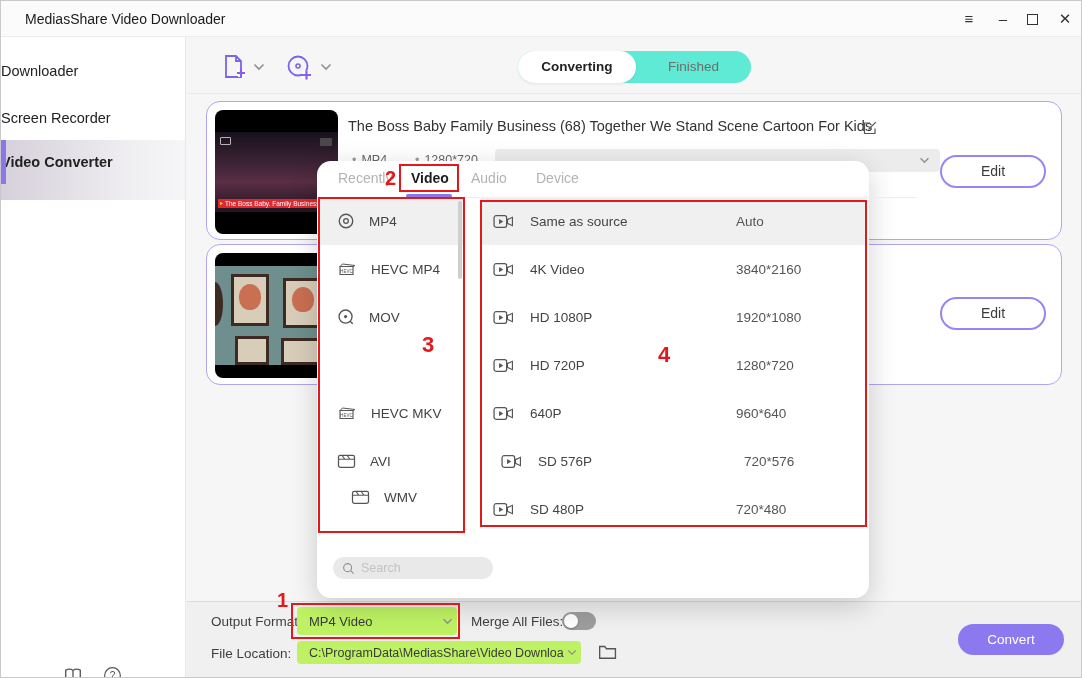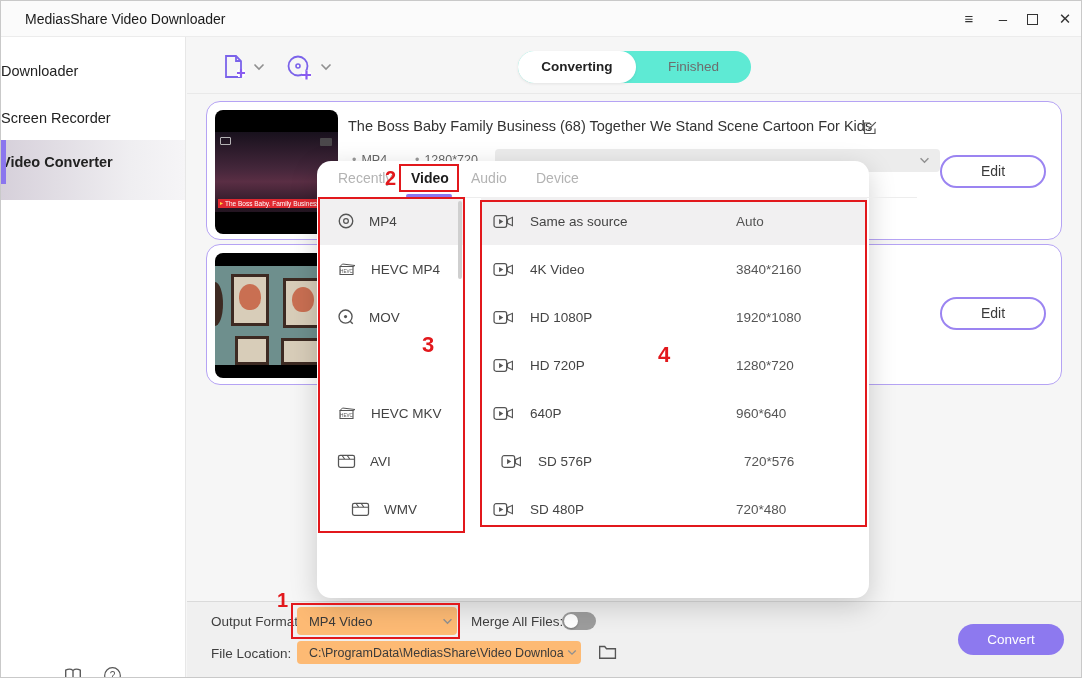--- a/index.html
+++ b/index.html
@@ -48,21 +48,21 @@
   .res-val { position:absolute; left:255px; font-size:13.5px; color:#555; }
   .icn { flex:0 0 auto; display:block; }
   #fmt-scroll { left:141px; top:40px; width:4px; height:78px; background:#cfcfcf; border-radius:2px; }
   #search-box { left:16px; top:396px; width:160px; height:22px; background:#e9e9e9; border-radius:11px; display:flex; align-items:center; padding-left:9px; gap:6px; }
   #search-input { border:none; background:transparent; outline:none; width:110px; font-size:12.5px; color:#555; font-family:"Liberation Sans",sans-serif; }
   #search-input::placeholder { color:#c3c3c3; }
 
   
   #bottombar { left:186px; top:600px; width:896px; height:78px; background:#f0f0f0; border-top:1px solid #dadada; }
   .blabel { font-size:13.5px; color:#3f3f3f; }
-  .dd { background:#fdba74; border-radius:4px; display:flex; align-items:center; padding:0 4px 0 12px; font-size:13px; color:#3a3a3a; cursor:pointer;justify-content:center; }
+  .dd { background:#bef264; border-radius:4px; display:flex; align-items:center; padding:0 4px 0 12px; font-size:13px; color:#3a3a3a; cursor:pointer;justify-content:center; }
   .dd .dtext { flex:1 1 auto; white-space:nowrap; overflow:hidden; }
   #toggle { left:561px; top:611px; width:34px; height:18px; background:#9d9d9d; border-radius:9px; cursor:pointer; }
   #toggle .knob { position:absolute; left:2px; top:2px; width:14px; height:14px; background:#fff; border-radius:50%; box-shadow:0 1px 2px rgba(0,0,0,.25); }
   #convert-btn { left:957px; top:623px; width:106px; height:31px; border-radius:15.5px; border:none; color:#fff; font-size:13.5px; cursor:pointer; font-family:"Liberation Sans",sans-serif; }
 
   
   .ann-box { border:2.5px solid #e2181c; z-index:10; pointer-events:none; }
   .ann-num { color:#e2181c; font-weight:bold; z-index:11; pointer-events:none; }
 
   
@@ -217,21 +217,21 @@
         </svg>
       <span>HEVC MKV</span>
     </div>
     <div class="fmt-row abs" style="top:276px;">
       <svg class="icn" width="19" height="16" viewBox="0 0 16 14">
           <rect x="1" y="2" width="14" height="10.5" rx="1.5" fill="none" stroke="#555" stroke-width="1.1"></rect>
           <path d="M1 5.5 h14 M4 2 l2.5 3.5 M8.5 2 l2.5 3.5" stroke="#555" stroke-width="1"></path>
         </svg>
       <span>AVI</span>
     </div>
-    <div class="fmt-row abs" style="top:324px;padding-left:32px;">
+    <div class="fmt-row abs" style="top:312px;padding-left:32px;">
       <svg class="icn" width="19" height="16" viewBox="0 0 16 14">
           <rect x="1" y="2" width="14" height="10.5" rx="1.5" fill="none" stroke="#555" stroke-width="1.1"></rect>
           <path d="M1 5.5 h14 M4 2 l2.5 3.5 M8.5 2 l2.5 3.5" stroke="#555" stroke-width="1"></path>
         </svg>
       <span>WMV</span>
     </div>
     <div id="fmt-scroll" class="abs"></div>
 
     <div class="res-row row-sel abs" style="top:36px;">
       <svg class="icn" width="21" height="15" viewBox="0 0 20 14">
@@ -290,20 +290,27 @@
     <div class="res-row abs" style="top:324px;">
       <svg class="icn" width="21" height="15" viewBox="0 0 20 14">
           <rect x="1" y="1.5" width="12" height="11" rx="2" fill="none" stroke="#555" stroke-width="1.2"></rect>
           <path d="M13.8 5.2 18.5 3 v8 l-4.7-2.2z" fill="none" stroke="#555" stroke-width="1.1"></path>
           <path d="M5.8 4.5 v5 l4-2.5z" fill="#555"></path>
         </svg>
       <span>SD 480P</span>
       <span class="res-val">720*480</span>
     </div>
 
+    <div id="search-box" class="abs">
+      <svg width="13" height="13" viewBox="0 0 15 15">
+          <circle cx="6.5" cy="6.5" r="4.6" fill="none" stroke="#8f8f8f" stroke-width="1.3"></circle>
+          <path d="M10 10 L13.4 13.4" stroke="#8f8f8f" stroke-width="1.3"></path>
+        </svg>
+      <input id="search-input" type="text" placeholder="Search" style="">
+    </div>
   </div>
 
   <div id="bottombar" class="abs"></div>
   <span class="blabel abs" style="left:210px; top:613px;">Output Format:</span>
   <div class="dd abs" style="left:296px; top:606px; width:160px; height:28px;">
     <span class="dtext">MP4 Video</span>
     <svg width="11" height="7" viewBox="0 0 12 8">
         <polyline points="1.5,1.5 6,6 10.5,1.5" class="chev"></polyline>
       </svg>
   </div>

